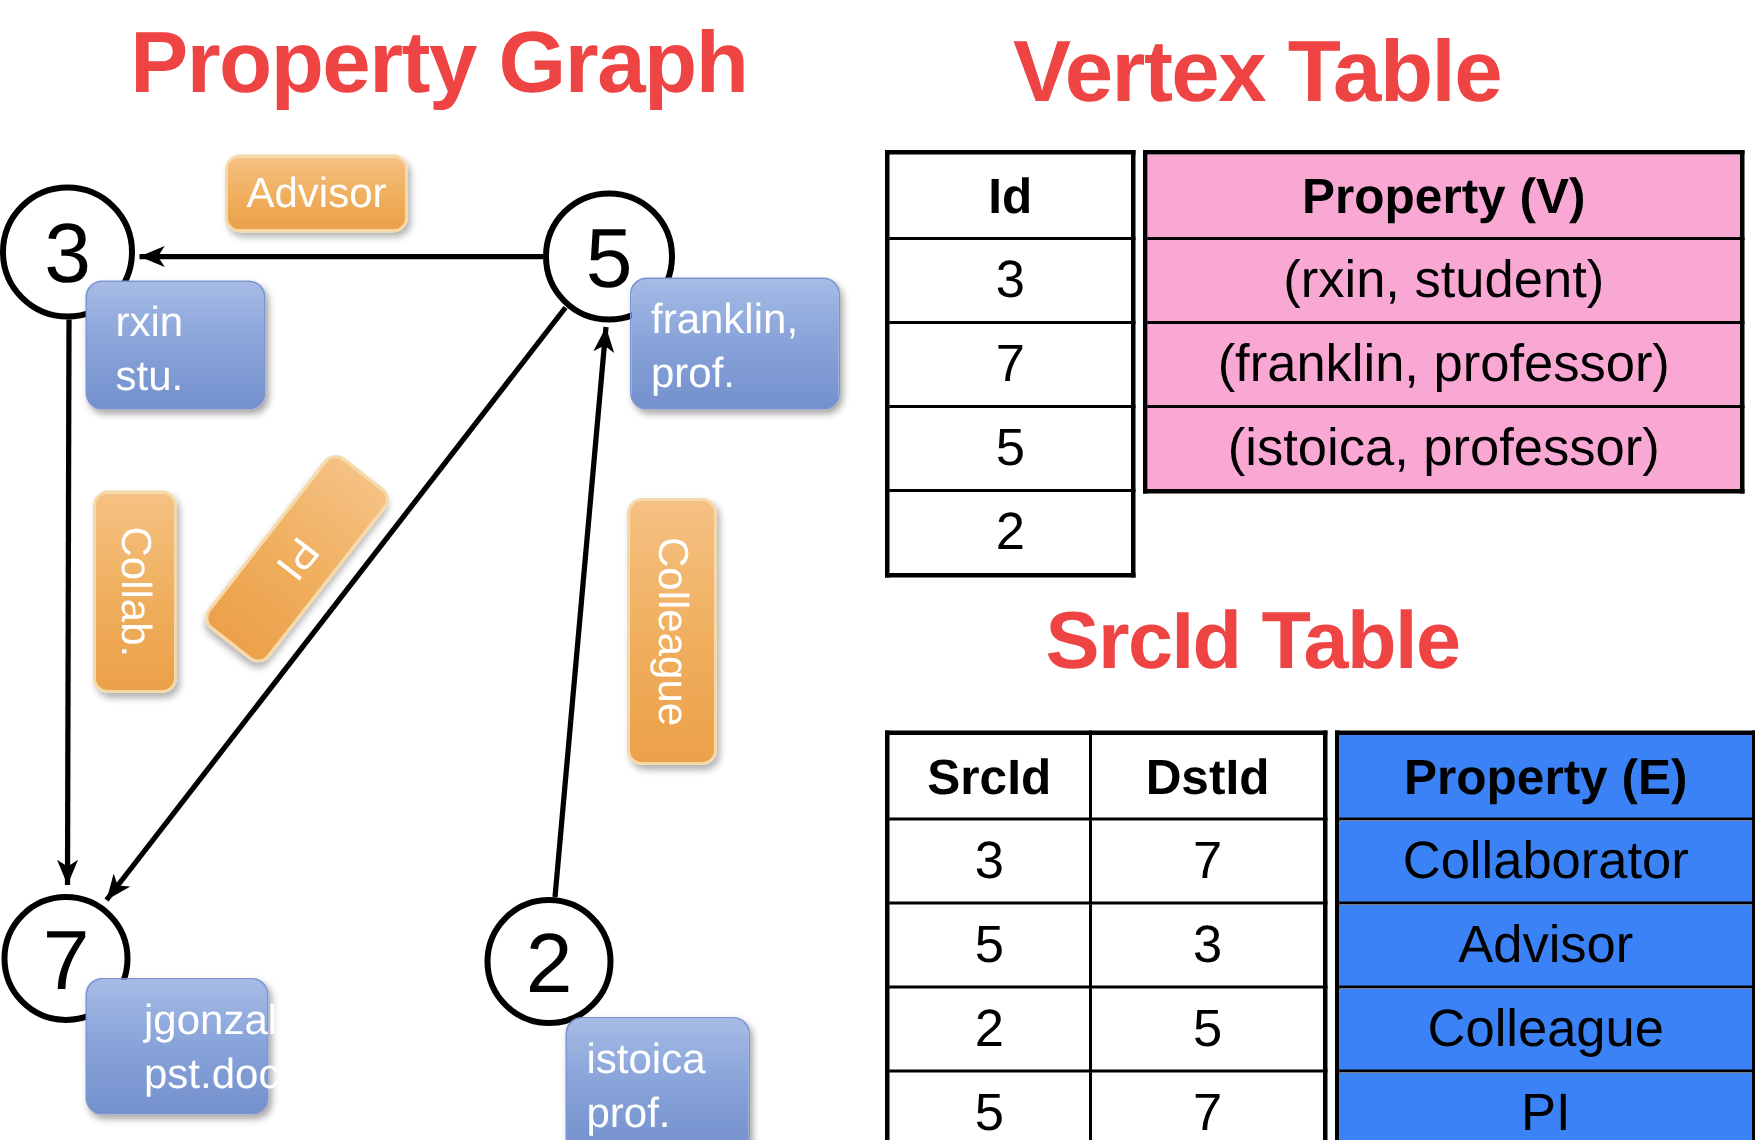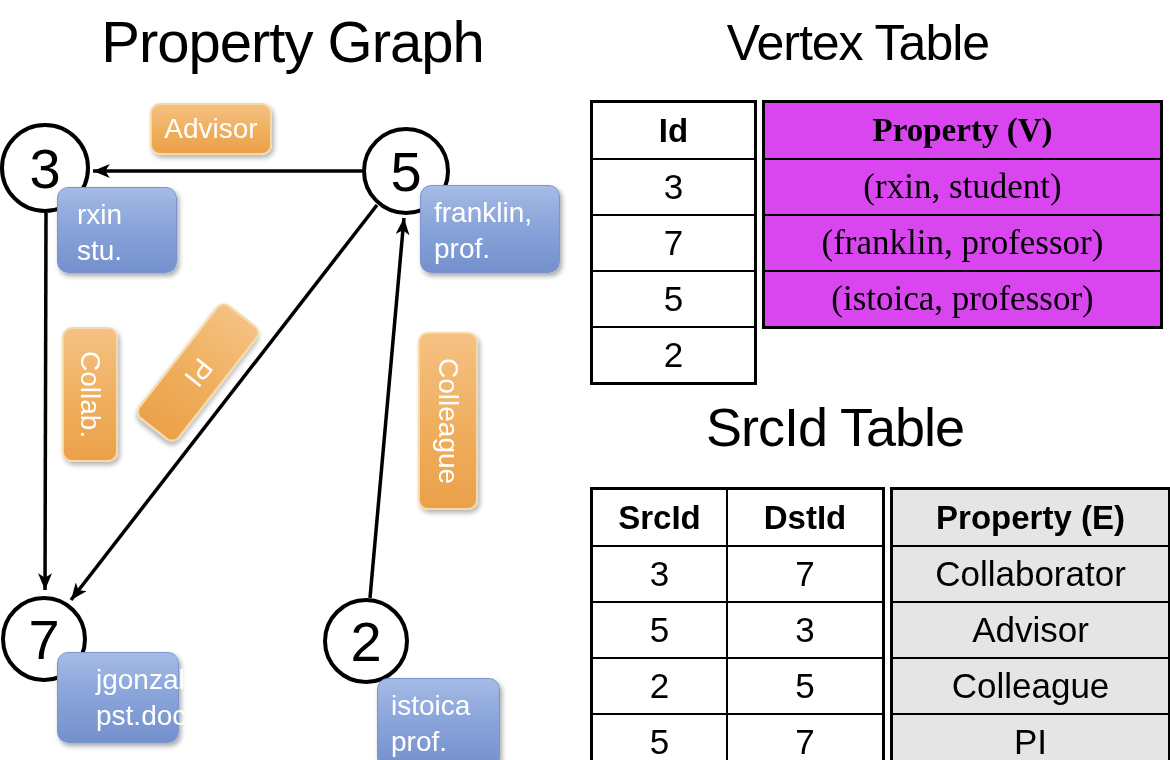--- a/index.html
+++ b/index.html
@@ -1,21 +1,21 @@
 <!DOCTYPE html>
 <html><head>
 <meta charset="utf-8">
 <style>
   html,body{margin:0;padding:0;background:#fff;}
   body{font-family:"Liberation Sans",sans-serif;color:#000;}
   #stage{position:relative;width:1170px;height:760px;background:#fff;overflow:hidden;}
 
-  .title{position:absolute;font-weight:400;letter-spacing:-1px;color:#000000;text-align:center;white-space:nowrap;}
+  .title{position:absolute;font-weight:700;letter-spacing:-1px;color:#ef4444;text-align:center;white-space:nowrap;}
   #pg-title{left:0;top:8px;width:585px;font-size:58px;}
-  #vt-title{left:608px;top:14px;width:500px;font-size:50px;}
+  #vt-title{left:588px;top:14px;width:500px;font-size:58px;}
   #et-title{left:585px;top:396px;width:500px;font-size:54px;}
 
   
   .node{position:absolute;box-sizing:border-box;border:4px solid #000;border-radius:50%;background:#fff;
         display:flex;align-items:center;justify-content:center;font-size:56px;font-weight:300;}
   
   .vbox{position:absolute;box-sizing:border-box;border-radius:11px;
         background:linear-gradient(180deg,#a6bbe6 0%,#8aa5da 45%,#7490cd 100%);
         border:1px solid #7b94cf;
         box-shadow:2px 3px 5px rgba(0,0,0,0.35);
@@ -29,22 +29,22 @@
   .ebox.vertical{writing-mode:vertical-rl;}
 
   
   .tbl-wrap{position:absolute;display:flex;gap:5px;align-items:flex-start;}
   table{border-collapse:collapse;table-layout:fixed;}
   td,th{border:2px solid #000;text-align:center;vertical-align:middle;padding:0;overflow:hidden;white-space:nowrap;}
   table{border:3px solid #000;}
   th{font-size:33px;font-weight:bold;height:55px;}
   td{font-size:35px;font-weight:300;height:54px;}
   #vertex-table th{height:55px;}
-  .fill-v{background:#d946ef;font-family:Liberation Serif, serif;}
-  .fill-e{background:#e5e5e5;}
+  .fill-v{background:#f9a8d4;}
+  .fill-e{background:#3b82f6;}
 </style>
 </head>
 <body>
 
 <div id="stage">
 
   <div id="pg-title" class="title">Property Graph</div>
   <div id="vt-title" class="title">Vertex Table</div>
   <div id="et-title" class="title">SrcId Table</div>
 

